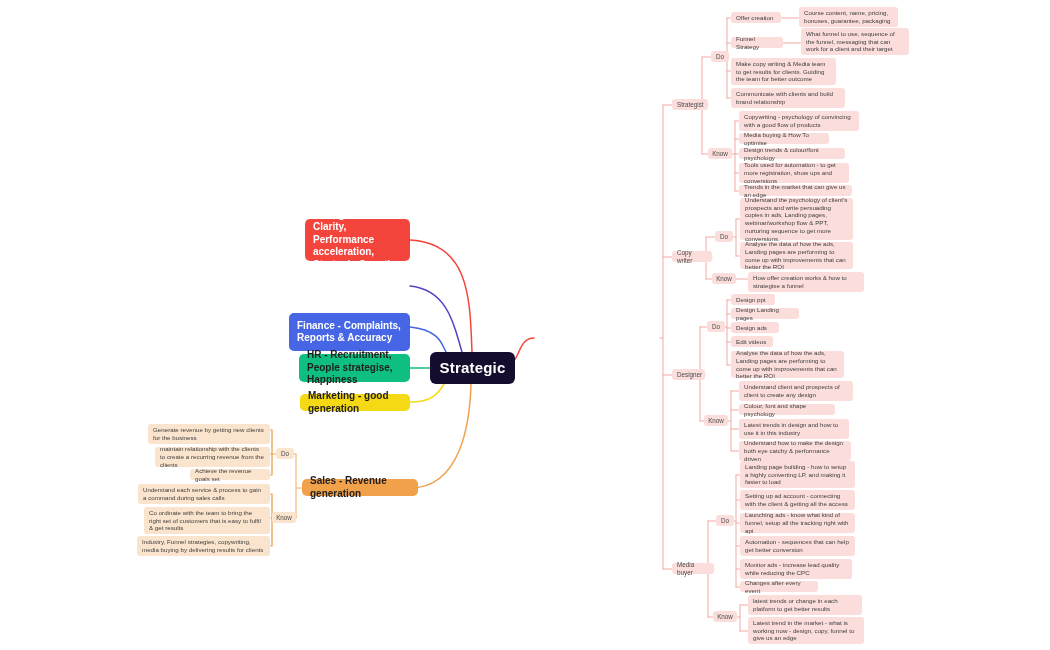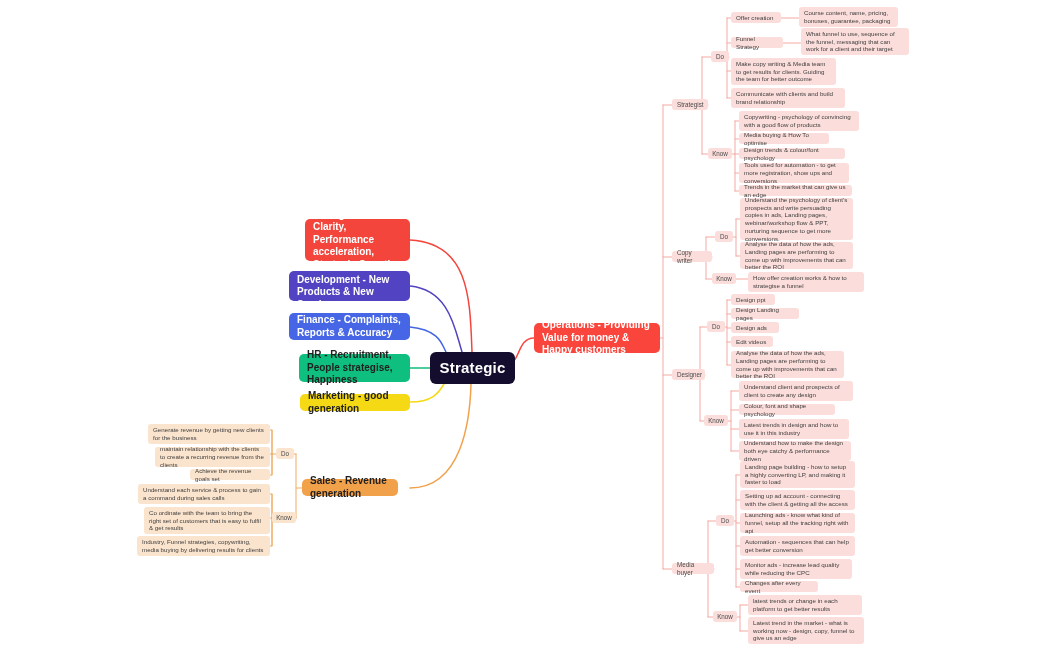--- a/index.html
+++ b/index.html
@@ -186,31 +186,29 @@
       <path d="M 737 617 L 740 617" stroke="#f4a9a2" stroke-width="1" fill="none" stroke-linecap="round"></path>
       <path d="M 740 605 L 740 631" stroke="#f4a9a2" stroke-width="1" fill="none" stroke-linecap="round"></path>
       <path d="M 740 605 L 748 605" stroke="#f4a9a2" stroke-width="1" fill="none" stroke-linecap="round"></path>
       <path d="M 740 631 L 748 631" stroke="#f4a9a2" stroke-width="1" fill="none" stroke-linecap="round"></path>
     </svg>
 
   <div class="node center-node" style="left:430px; top:352px; width:85px; height:32px;">Strategic</div>
 
   <div class="node dept light-text" style="left:305px; top:219px; width:105px; height:42px; background:#f4453c;">Management - Clarity, Performance acceleration, Strategic Growth</div>
 
-  <div class="node dept light-text" style="left:289px; top:271px; width:121px; height:30px; background:#5243c2;">Research &amp; Development - New Products &amp; New Services</div>
-
-  <div class="node dept light-text" style="left:289px; top:313px; width:121px; height:27px; background:#4666e5;">Finance - Complaints, Reports &amp; Accuracy</div>
+
+  <div class="node dept light-text" style="left:289px; top:313px; width:121px; height:38px; background:#4666e5;">Finance - Complaints, Reports &amp; Accuracy</div>
 
   <div class="node dept dark-text" style="left:299px; top:354px; width:111px; height:28px; background:#0fbf7f;">HR - Recruitment, People strategise, Happiness</div>
 
   <div class="node dept dark-text" style="left:300px; top:394px; width:110px; height:17px; background:#f5d915;">Marketing - good generation</div>
 
-  <div class="node dept dark-text" style="left:302px; top:479px; width:96px; height:17px; background:#f2a14b;">Sales - Revenue generation</div>
-
-  <div class="node dept light-text" style="left:534px; top:323px; width:126px; height:30px; background:#f9453c;">Operations - Providing Value for money &amp; Happy customers</div>
+  <div class="node dept dark-text" style="left:302px; top:479px; width:116px; height:17px; background:#f2a14b;">Sales - Revenue generation</div>
+
 
   <div class="node mid orange" style="left:276px; top:448px; width:18px; height:11px;">Do</div>
   <div class="node mid orange" style="left:272px; top:512px; width:24px; height:11px;">Know</div>
 
   <div class="node leaf orange" style="left:148px; top:424px; width:122px; height:20px;">Generate revenue by getting new clients for the business</div>
   <div class="node leaf orange" style="left:155px; top:447px; width:115px; height:20px;">maintain relationship with the clients to create a recurring revenue from the clients</div>
   <div class="node leaf orange" style="left:190px; top:469px; width:80px; height:11px;">Achieve the revenue goals set</div>
 
   <div class="node leaf orange" style="left:138px; top:484px; width:132px; height:20px;">Understand each service &amp; process to gain a command during sales calls</div>
   <div class="node leaf orange" style="left:144px; top:507px; width:126px; height:27px;">Co ordinate with the team to bring the right set of customers that is easy to fulfil &amp; get results</div>

